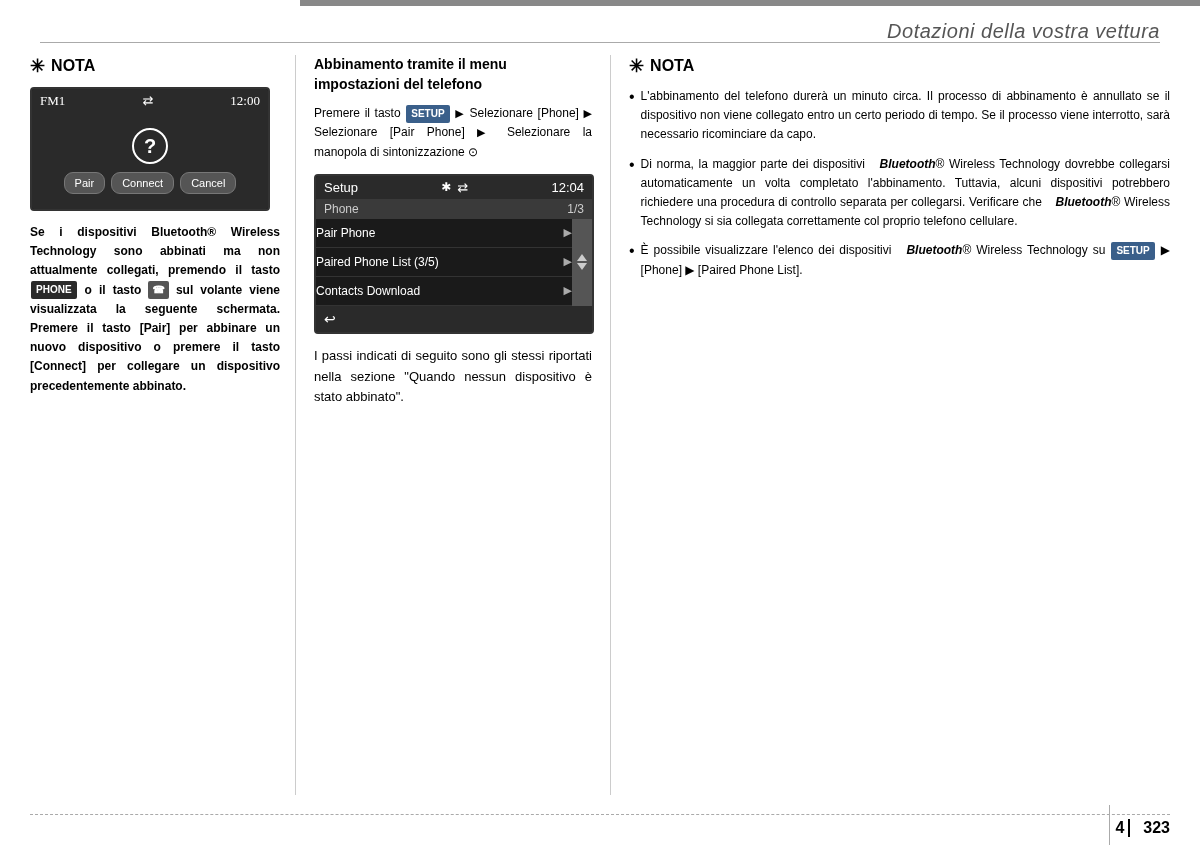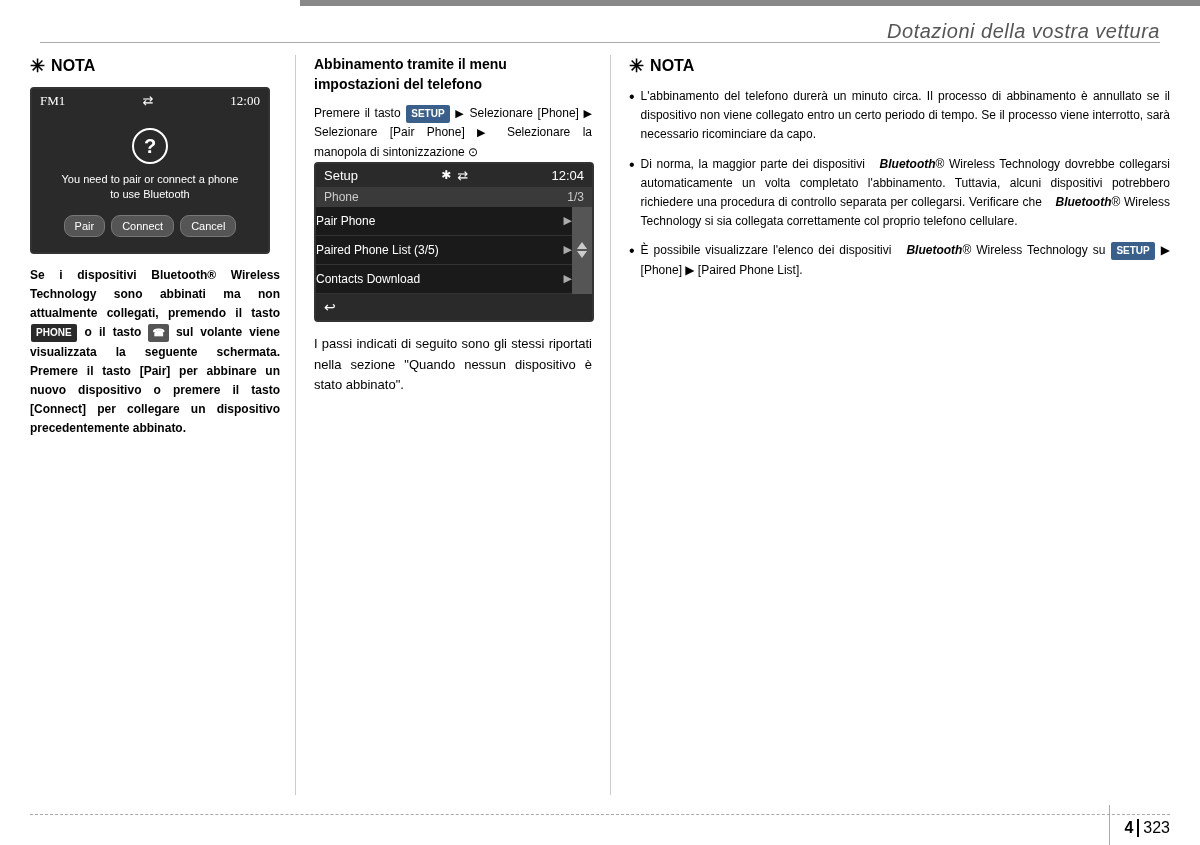--- a/index.html
+++ b/index.html
@@ -193,21 +193,21 @@
       font-size: 14px;
       font-weight: bold;
       line-height: 1.4;
       margin-bottom: 10px;
     }
 
     .mid-body-text {
       font-size: 12px;
       line-height: 1.6;
       text-align: justify;
-      margin-bottom: 0;
+      margin-bottom: 12px;
     }
 
     .setup-badge {
       display: inline-block;
       background: #3a5f8a;
       color: #fff;
       font-size: 10px;
       font-weight: bold;
       padding: 1px 5px;
       border-radius: 2px;
@@ -368,23 +368,23 @@
     }
 
     .footer-chapter {
       font-weight: bold;
       font-size: 16px;
       padding-right: 4px;
       border-right: 2px solid #000;
     }
 
     .footer-page-num {
-      font-weight: normal;
+      font-weight: bold;
       font-size: 16px;
-      padding-left: 4px;
+      padding-left: 13px;
     }
 
     .footer-vline {
       position: absolute;
       bottom: 0;
       right: 90px;
       width: 1px;
       height: 40px;
       background: #aaa;
     }
@@ -405,21 +405,20 @@
     </div>
 
     <div class="screen-mockup">
       <div class="screen-header">
         <span>FM1</span>
         <span>⇄</span>
         <span>12:00</span>
       </div>
       <div class="screen-body">
         <div class="question-circle">?</div>
-        <div class="screen-message">You need to pair or connect a phone<br>to use Bluetooth</div>
         <div class="screen-buttons">
           <button class="screen-btn">Pair</button>
           <button class="screen-btn">Connect</button>
           <button class="screen-btn">Cancel</button>
         </div>
       </div>
     </div>
 
     <div class="body-text">
       Se i dispositivi Bluetooth® Wireless Technology sono abbinati ma non attualmente collegati, premendo il tasto

